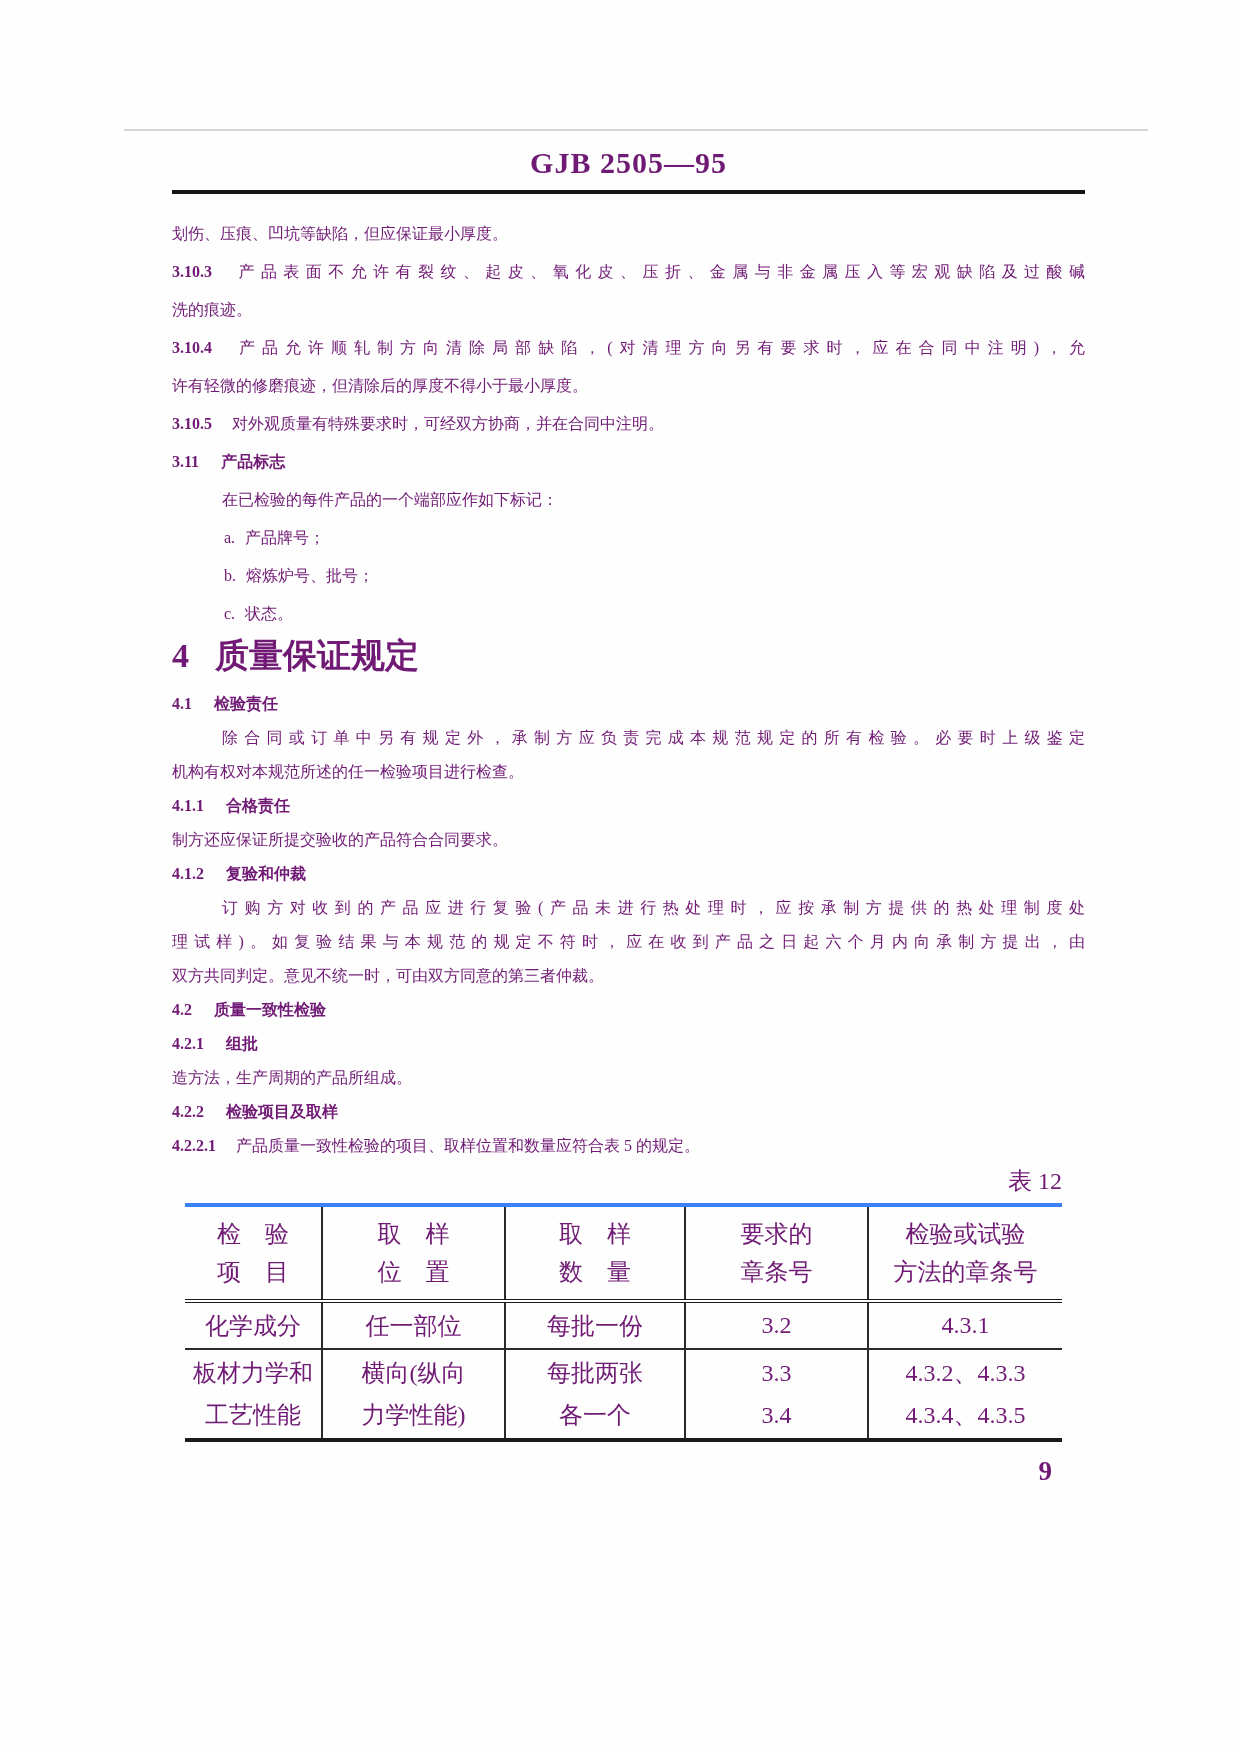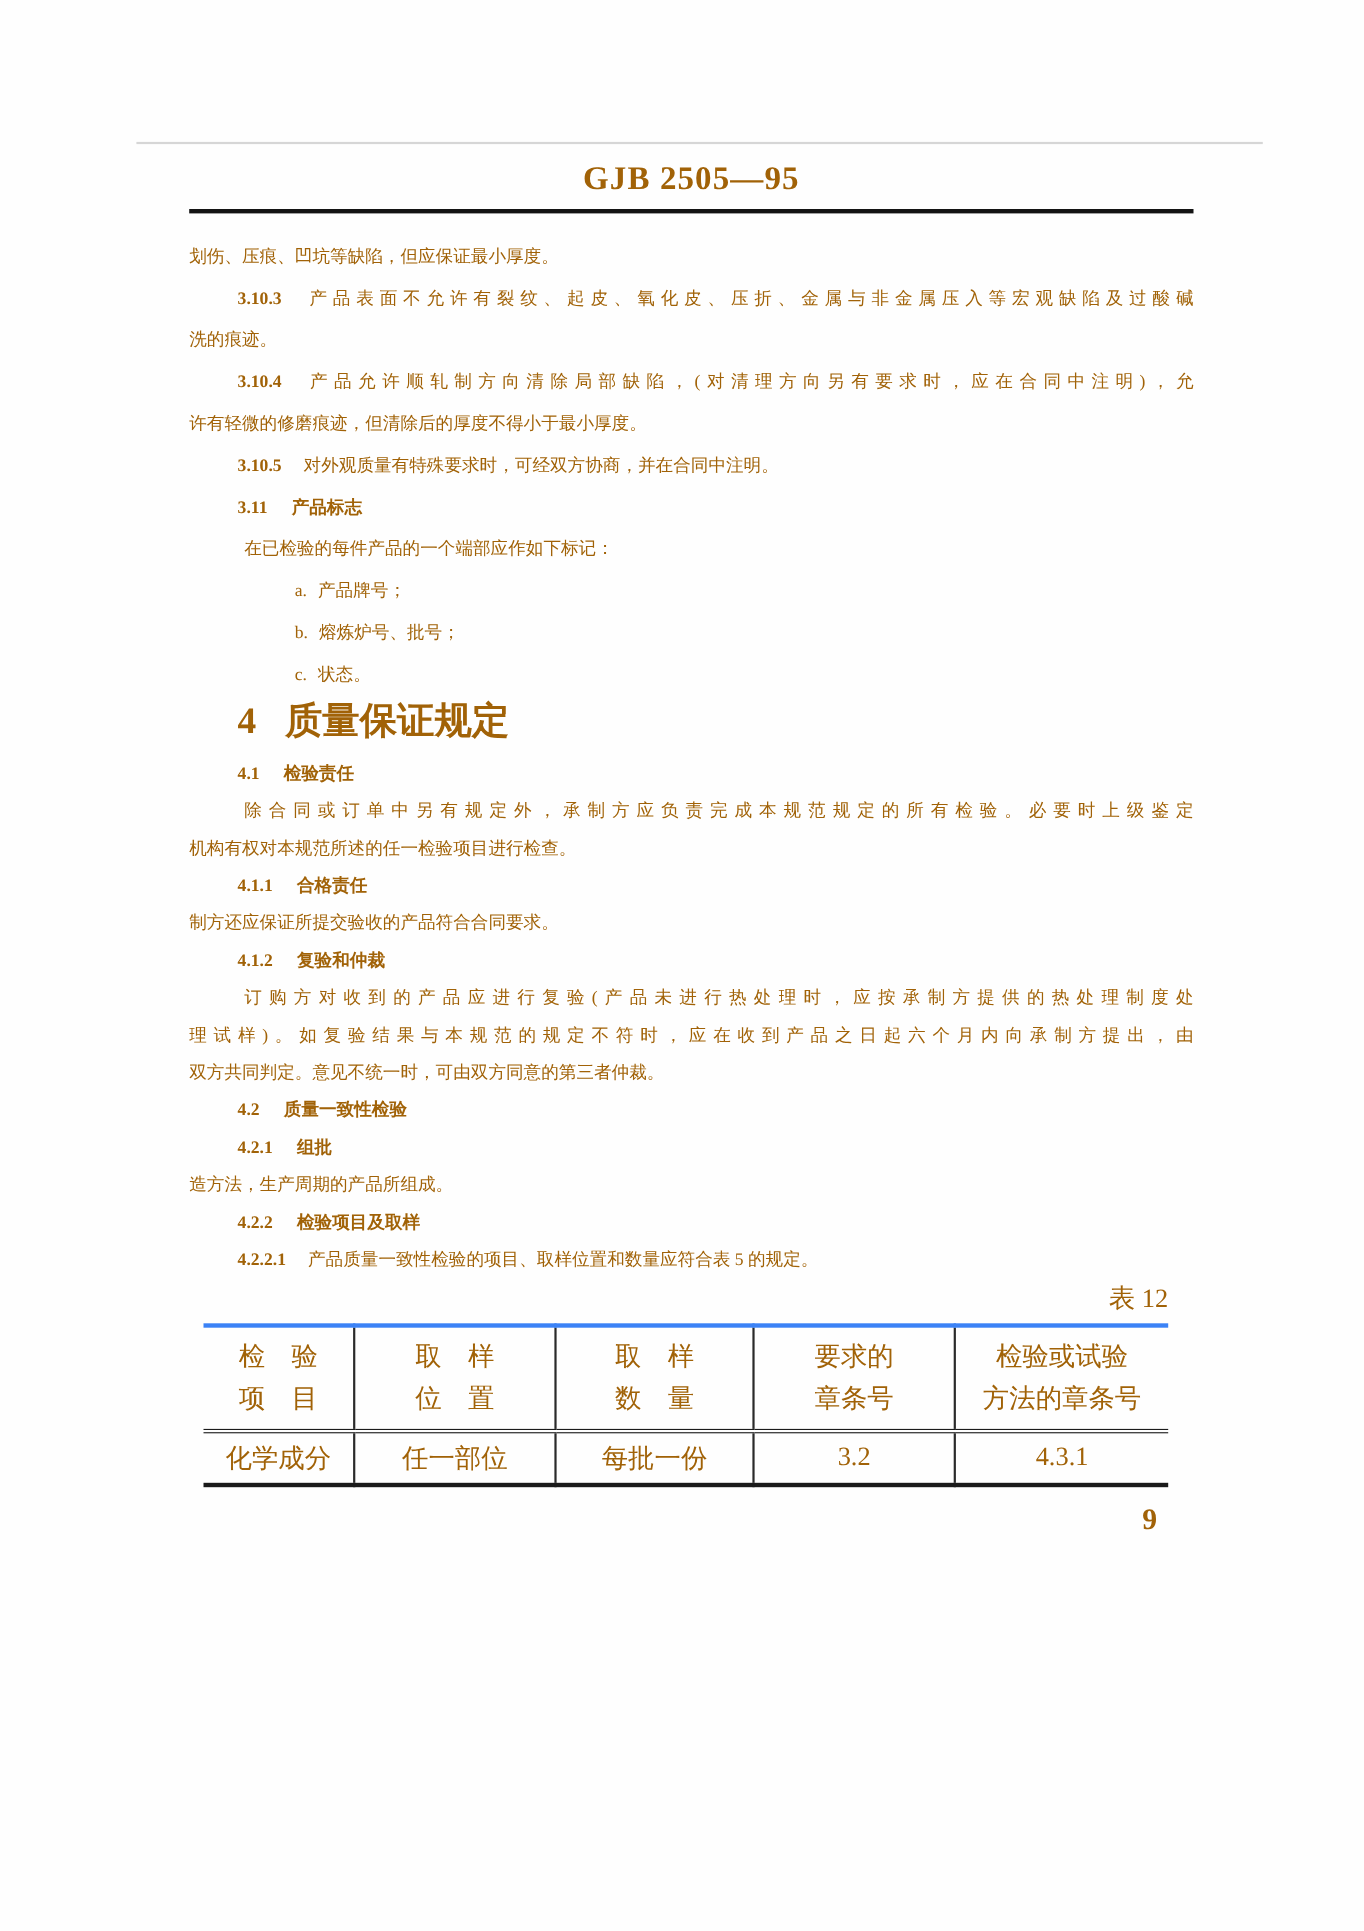--- a/index.html
+++ b/index.html
@@ -2,42 +2,42 @@
 <html><head>
 <meta charset="utf-8">
 <style>
   html,body{margin:0;padding:0;background:#888;}
   .page{
     position:relative;
     width:1240px;height:1755px;
     background:#fefefe;
     margin:0 auto;
     overflow:hidden;
-    color:#a16207;
+    color:#701a75;
     font-family:"Liberation Serif", serif;
     font-weight:500;
   }
   .scan-edge{
     position:absolute;top:129px;left:124px;width:1024px;height:2px;
     background:#d6d6d6;
   }
   .content{position:absolute;top:0;left:0;right:0;padding:143px 155px 0 172px;}
   .std-title{
     text-align:center;font-size:30px;font-weight:bold;letter-spacing:1px;
     height:40px;line-height:40px;
   }
   .head-rule{height:4px;background:#141414;margin-top:7px;}
   .block-a{margin-top:21px;}
   .block-a .line{height:38px;line-height:38px;}
   .block-b .line{height:34px;line-height:34px;}
   .line{font-size:16px;white-space:nowrap;}
   .line.justify{white-space:normal;text-align:justify;text-align-last:justify;}
   .line.ind{padding-left:50px;}
   .line.li{padding-left:52px;}
-  .num{font-weight:bold;margin-right:20px;margin-left:44px;}
+  .num{font-weight:bold;margin-right:20px;}
   .li .num{font-weight:500;margin-right:10px;}
   .head{font-weight:bold;}
   .head .num{margin-right:22px;}
   .chapter{font-size:34px;font-weight:bold;margin-top:6px;margin-bottom:14px;}
   .chapter .num{margin-right:26px;}
   .tbl-caption{
     font-size:24px;text-align:right;width:877px;margin:2px 0 6px 13px;
     height:32px;line-height:32px;
   }
   table.t12{
@@ -146,18 +146,40 @@
         <td>
               <div>每批一份</div>
             </td>
         <td>
               <div>3.2</div>
             </td>
         <td>
               <div>4.3.1</div>
             </td>
       </tr>
+      <tr class="r2">
+        <td>
+              <div>板材力学和</div>
+              <div>工艺性能</div>
+            </td>
+        <td>
+              <div>横向(纵向</div>
+              <div>力学性能)</div>
+            </td>
+        <td>
+              <div>每批两张</div>
+              <div>各一个</div>
+            </td>
+        <td>
+              <div>3.3</div>
+              <div>3.4</div>
+            </td>
+        <td>
+              <div>4.3.2、4.3.3</div>
+              <div>4.3.4、4.3.5</div>
+            </td>
+      </tr>
     </tbody>
       </table>
 
     <div class="page-num">9</div>
   </div>
 </div>
 
 </body></html>

